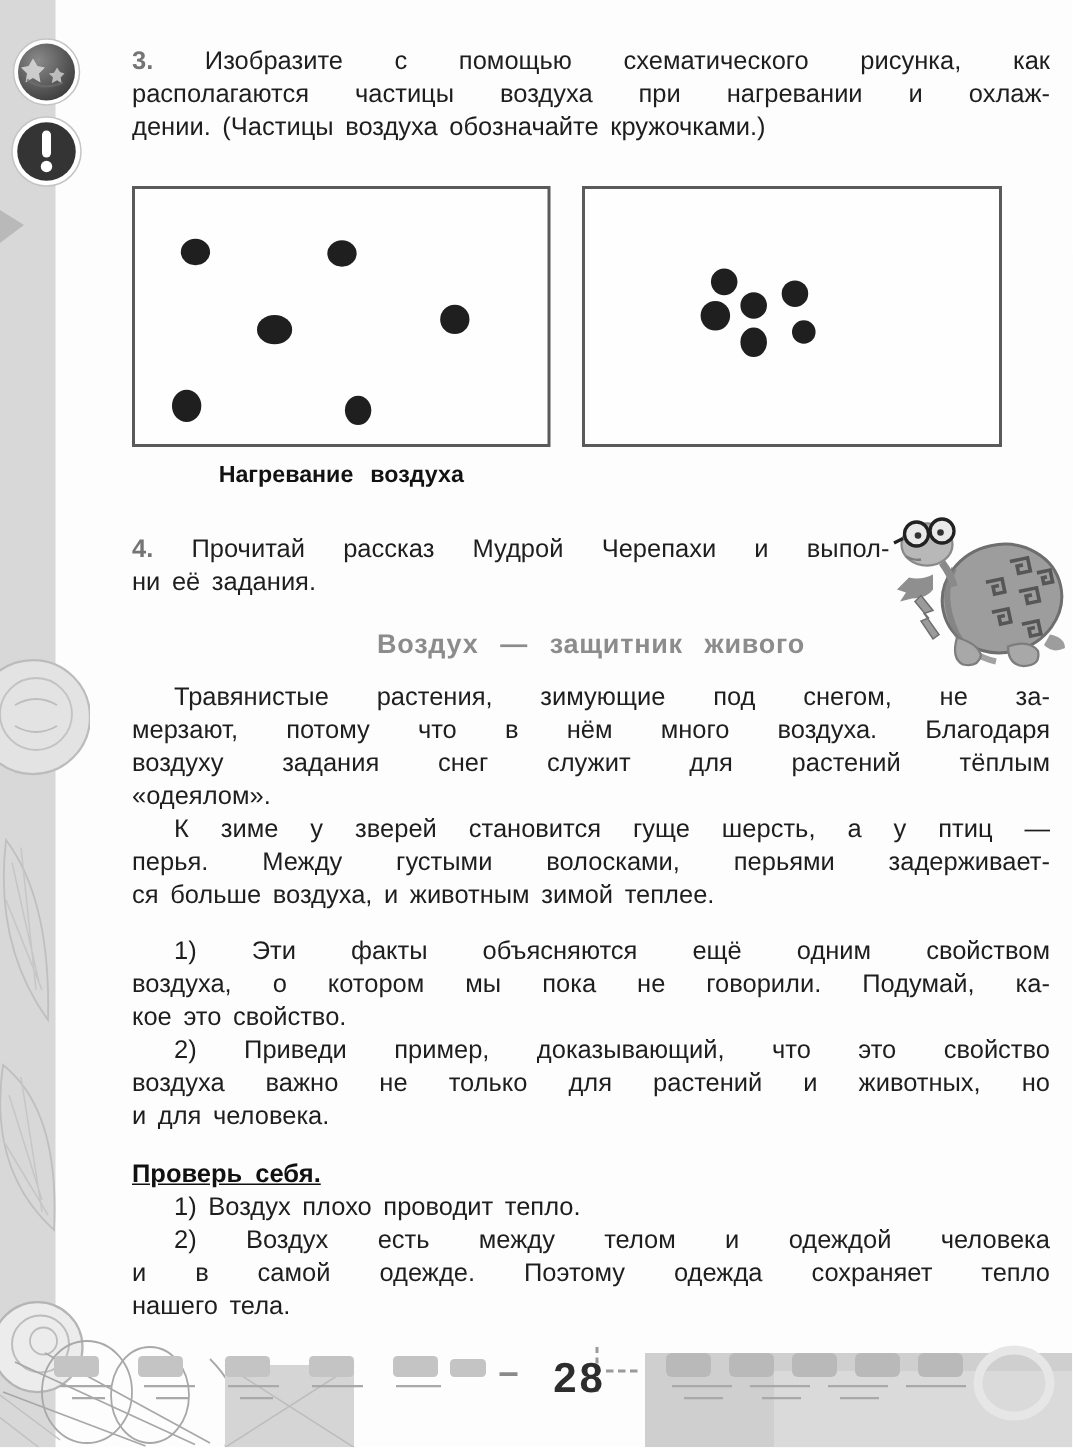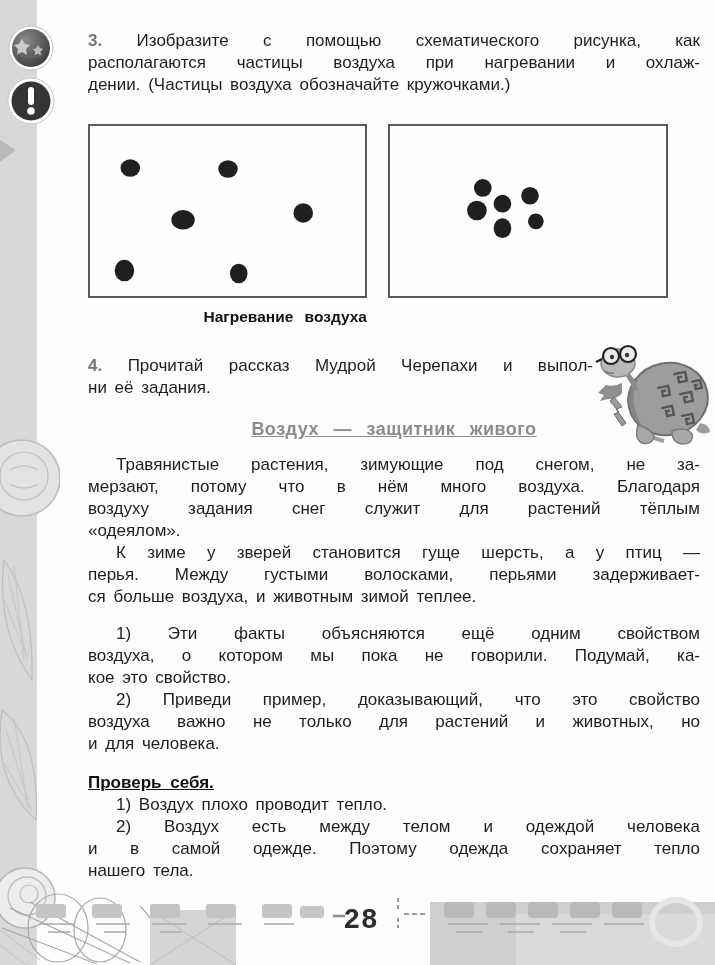--- a/index.html
+++ b/index.html
@@ -38,49 +38,49 @@
 
   .figures-row { display: flex; gap: 21px; margin-top: 28px; }
   .fig-box {
     width: 279px; height: 174px;
     border: 2px solid #5a5a5a;
     background: #fefefe;
   }
   .fig-box svg { display: block; width: 100%; height: 100%; }
   .captions-row { display: flex; gap: 21px; margin-top: 9px; }
   .fig-caption {
-    width: 279px; text-align: right;
+    width: 279px; text-align: center;
     font-weight: bold; font-size: 15.5px; line-height: 20px;
     word-spacing: 7px; color: #121212;
   }
 
   .task4-block { margin-top: 28px; width: 505px; }
 
   .story-title {
     margin-top: 18px;
     text-align: center;
     font-weight: bold; font-size: 18px; line-height: 24px;
-    color: #8c8c8c; word-spacing: 9px; letter-spacing: 0.5px; text-decoration: underline;
+    color: #8c8c8c; word-spacing: 9px; letter-spacing: 0.5px;
   }
   .para1 { margin-top: 13px; }
   .q1 { margin-top: 15px; }
   .check-heading {
     margin-top: 17px;
     font-weight: bold; font-size: 17px; line-height: 22px;
     word-spacing: 4px; color: #111; text-decoration: underline;
   }
 
   
   .turtle { position: absolute; left: 588px; top: 335px; }
 
   
   .bottom-band { position: absolute; left: 0; top: 888px; }
   .page-number {
     position: absolute; left: 344px; top: 900px;
-    width: 60px; text-align: left;
+    width: 60px; text-align: right;
     font-size: 28px; line-height: 38px; font-weight: bold;
     color: #2d2d2d; letter-spacing: 2px;
   }
 </style>
 </head>
 <body>
 
 <div class="page">
 
   <div class="left-strip"></div>

